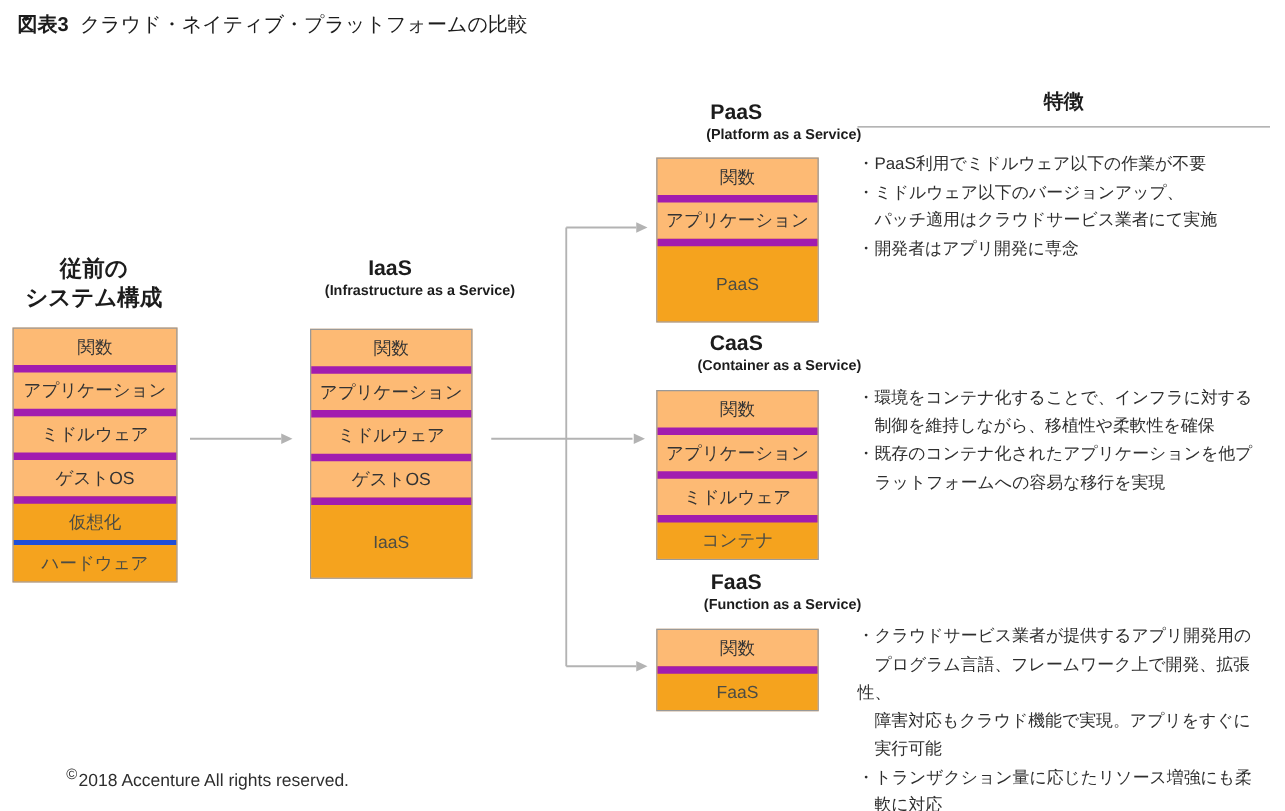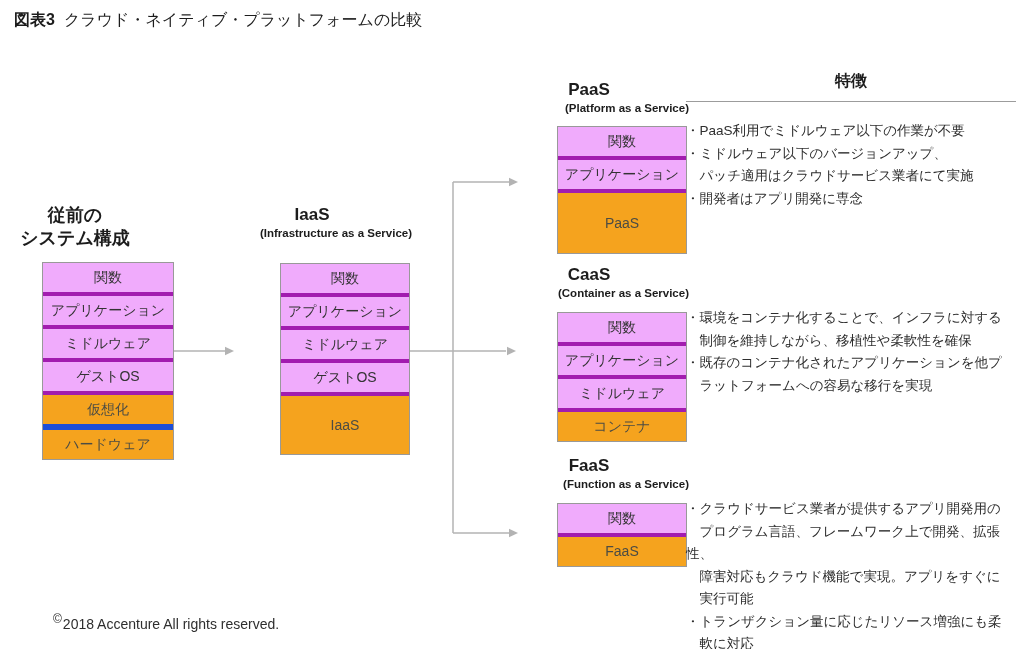--- a/index.html
+++ b/index.html
@@ -9,26 +9,26 @@
   }
   
   .fig-title{position:absolute;left:14px;top:10px;font-size:16px;color:#1c1c1c;white-space:nowrap;}
   .fig-title .prefix{font-weight:bold;margin-right:9px;}
   
   .col-header{position:absolute;text-align:center;color:#1c1c1c;}
   .col-header .hd-title{font-weight:bold;font-size:17px;line-height:20px;}
   .col-header .hd-sub{font-weight:bold;font-size:11.5px;line-height:14px;margin-top:1px;text-align:right;}
   .hd-lines{font-weight:bold;font-size:18px;line-height:23px;white-space:pre-line;}
   
-  .stack{position:absolute;border:1px solid #999;background:#f0abfc;margin-left:32px;}
+  .stack{position:absolute;border:1px solid #999;background:#fdba74;}
   .row{height:29px;line-height:29px;text-align:center;font-size:14px;color:#333;
-       border-top:4px solid #a21caf;overflow:hidden;white-space:nowrap;}
+       border-top:6px solid #a21caf;overflow:hidden;white-space:nowrap;}
   .row:first-child{border-top:none;}
   .row.orange{background:#F5A31E;color:#4c4c44;}
-  .row.orange + .row.orange{border-top:6px solid #1d4ed8;}
+  .row.orange + .row.orange{border-top:4px solid #1d4ed8;}
   .row.tall{height:58px;line-height:58px;}
   .row.tall-p{height:60px;line-height:60px;}
   
   .feat-header{position:absolute;left:686px;top:71px;width:330px;text-align:center;
                font-weight:bold;font-size:16px;color:#1c1c1c;}
   .feat-rule{position:absolute;left:686px;top:101px;width:330px;height:0;border-top:1px solid #9c9c9c;}
   .feat-group{position:absolute;left:686px;width:338px;font-size:13.5px;line-height:22.5px;
               color:#2e2e2e;white-space:pre-wrap;}
   .fg-paas{top:120px;}
   .fg-caas{top:307px;}

